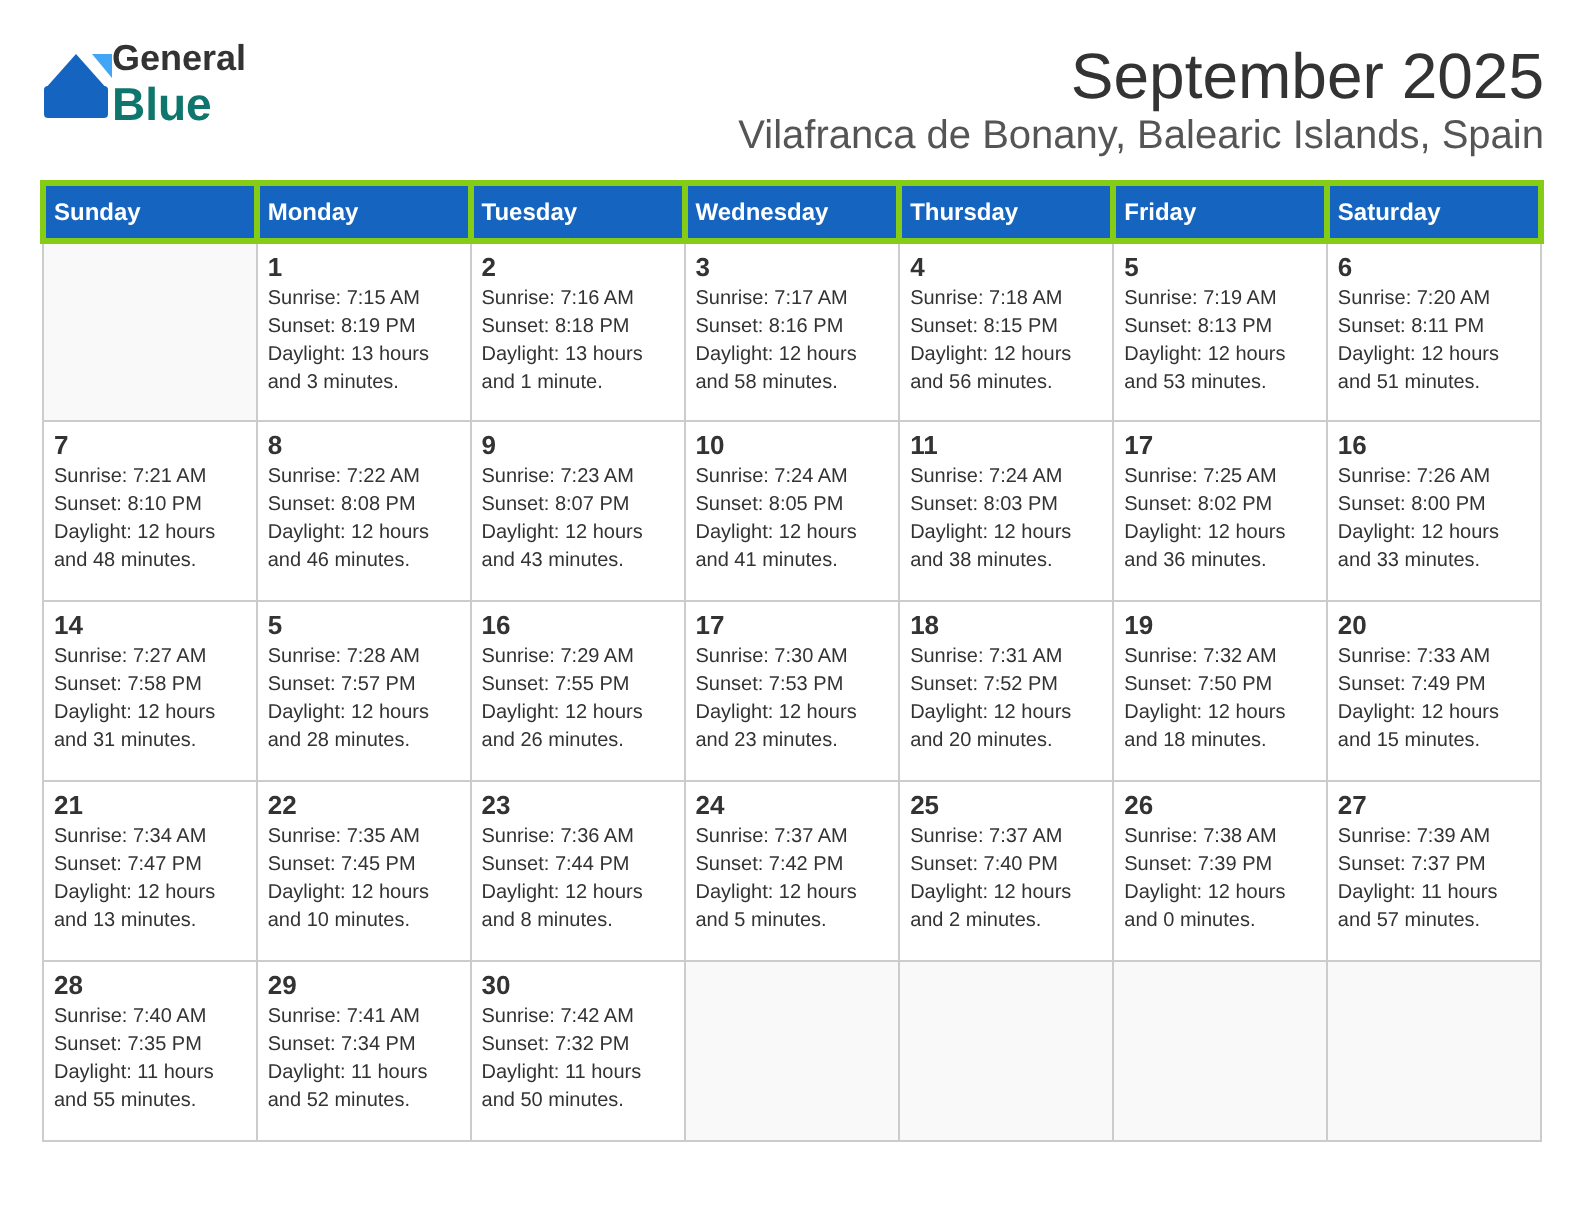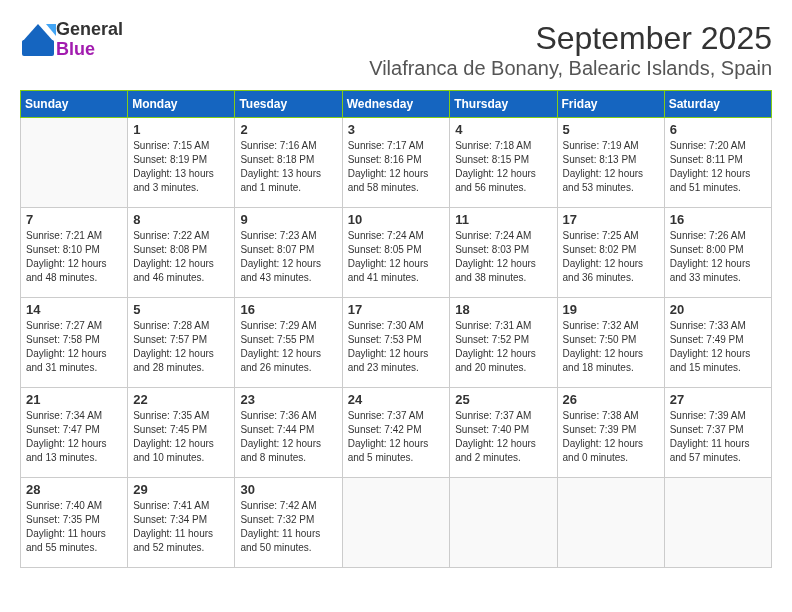--- a/index.html
+++ b/index.html
@@ -42,21 +42,21 @@
       border-collapse: collapse;
       font-size: 11px;
     }
     .calendar th {
       background: #1565c0;
       color: #fff;
       padding: 6px 4px;
       text-align: left;
       font-size: 12px;
       font-weight: bold;
-      border: 1px solid #84cc16;
+      border: 3px solid #84cc16;
     }
     .calendar td {
       border: 1px solid #ccc;
       vertical-align: top;
       padding: 4px 5px;
       width: 108px;
       min-height: 80px;
       height: 90px;
     }
     .day-num {
@@ -84,21 +84,21 @@
   <div class="logo">
     <div class="logo-wrapper">
       <svg class="logo-svg" width="36" height="36" viewBox="0 0 36 36">
         <rect x="0" y="0" width="36" height="36" fill="white"></rect>
         <rect x="2" y="18" width="32" height="16" fill="#1565c0" rx="2"></rect>
         <polygon points="18,2 34,20 2,20" fill="#1565c0"></polygon>
         <polygon points="26,2 36,14 36,2" fill="#42a5f5"></polygon>
       </svg>
       <div style="display:flex;flex-direction:column;line-height:1.1;">
         <span style="font-size:18px;font-weight:bold;color:#333;">General</span>
-        <span style="font-size:18px;font-weight:bold;color:#a21caf;">Blue</span>
+        <span style="font-size:23px;font-weight:bold;color:#0f766e;">Blue</span>
       </div>
     </div>
   </div>
   <div class="title-block">
     <div class="month-title">September 2025</div>
     <div class="location">Vilafranca de Bonany, Balearic Islands, Spain</div>
   </div>
 </div>
 
 <table class="calendar">

